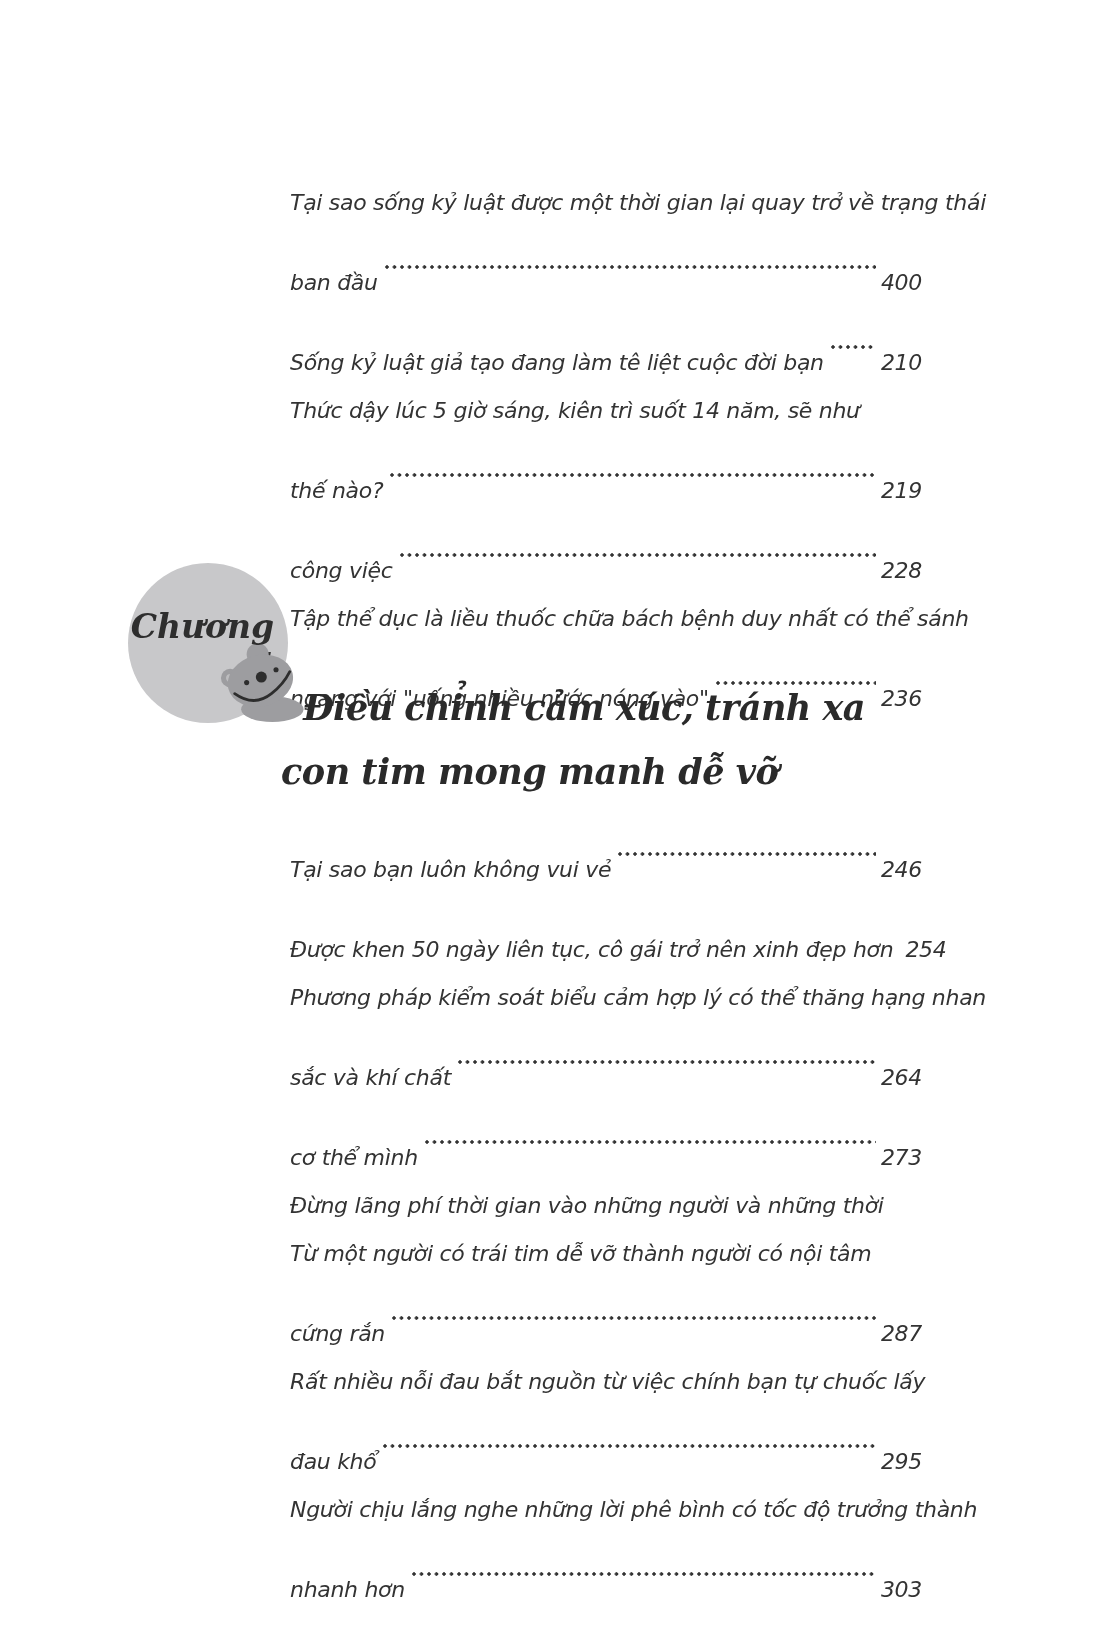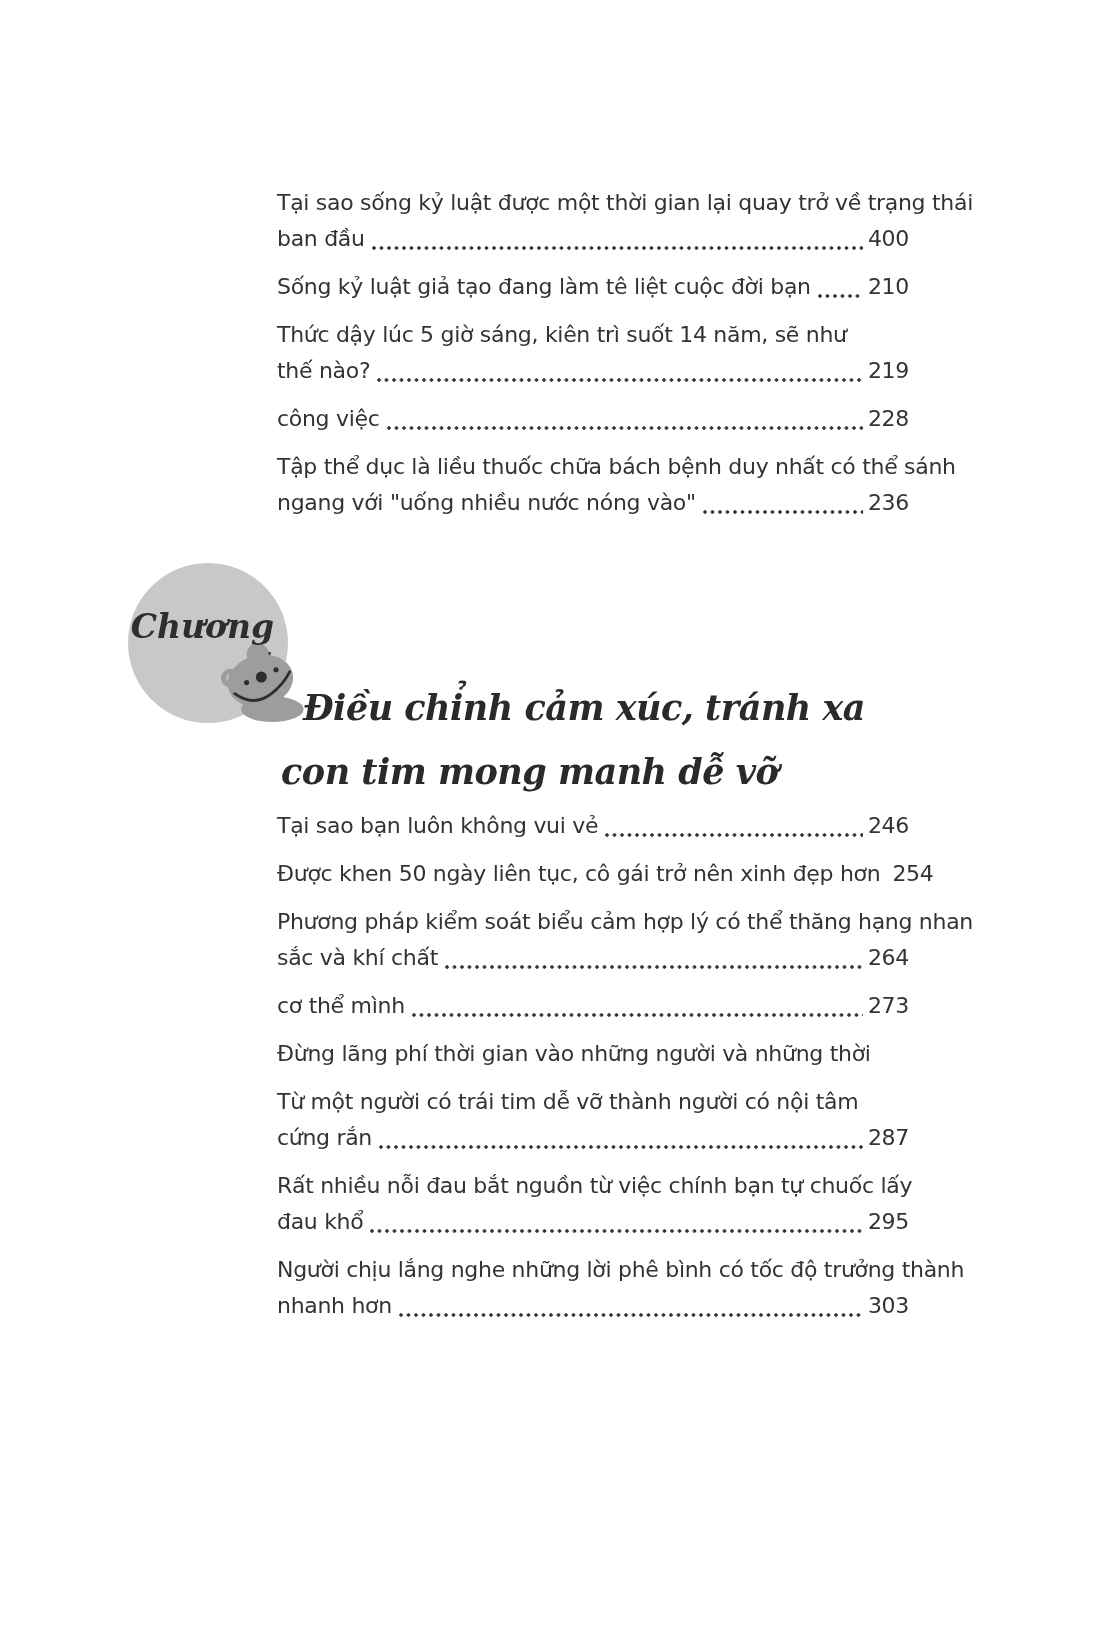--- a/index.html
+++ b/index.html
@@ -15,26 +15,26 @@
     width:1119px;height:1646px;
     background:var(--paper);
     font-family:"DejaVu Sans","Liberation Sans",sans-serif;
     color:var(--ink);
     position:relative;
     overflow:hidden;
   }
   .page{position:absolute;inset:0;}
 
   
-  .toc{position:absolute;left:277px;width:632px;}
+  .toc{position:absolute;left:290px;width:632px;font-style:italic;}
   .toc-top{top:185px;}
   .toc-bottom{top:808px;}
   .entry{margin-bottom:12px;font-size:22px;line-height:36px;letter-spacing:-0.3px;}
   .entry .l1{white-space:nowrap;}
-  .entry .row{display:flex;align-items:flex-end;}
+  .entry .row{display:flex;align-items:flex-start;margin-top:44px;}
   .entry .tail{white-space:nowrap;}
   .entry .leader{
     flex:1 1 auto;
     height:4px;
     margin:0 5px 7px 7px;
     background-image:radial-gradient(circle at 2px 2px,var(--ink) 1.5px,transparent 1.9px);
     background-size:7.5px 4px;
     background-repeat:repeat-x;
     background-position:left bottom;
   }

